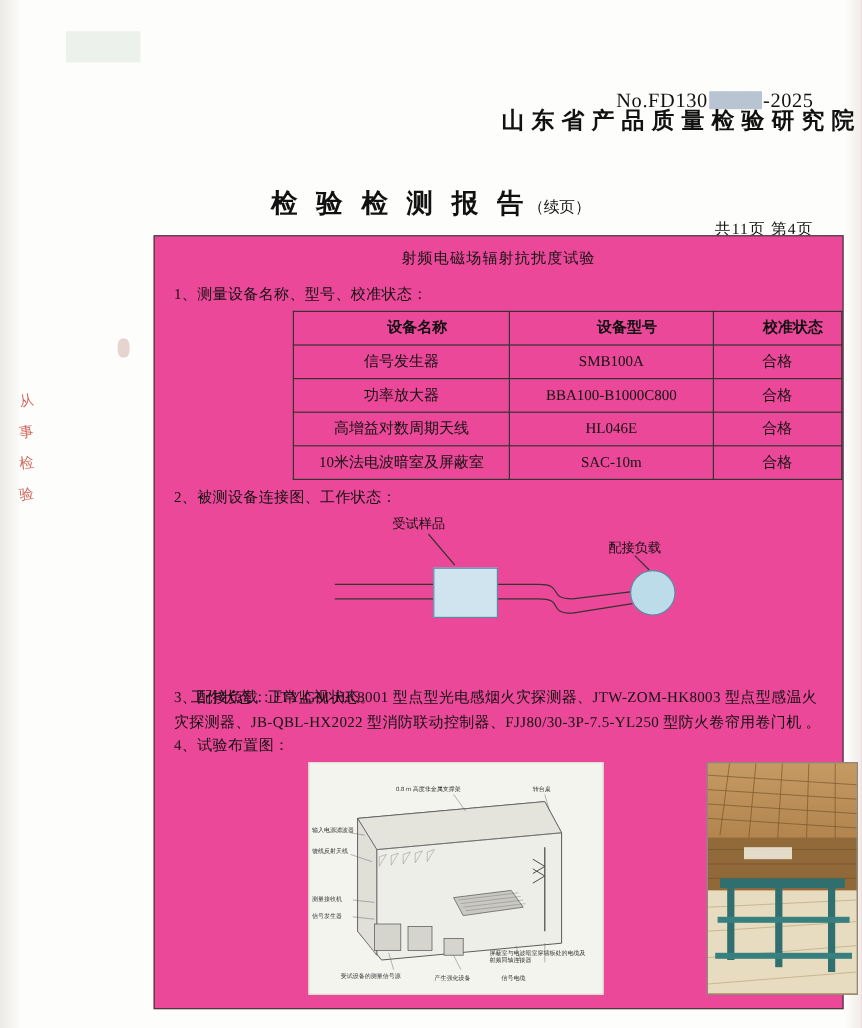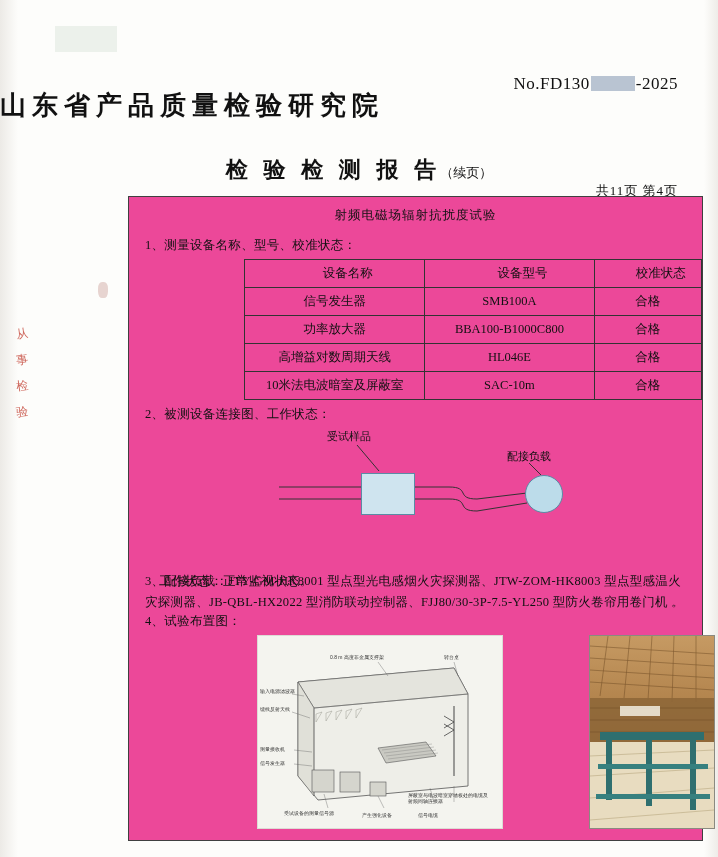--- a/index.html
+++ b/index.html
@@ -53,22 +53,22 @@
     width: 44px;
     height: 15px;
     background: #b9c4d2;
     vertical-align: -2px;
     margin: 0 1px;
   }
 
   .title1 {
     position: absolute;
     top: 88px; left: 0; right: 0;
-    text-align: left;
-    font-size: 26px;
+    text-align: right;
+    font-size: 19px;
     font-weight: bold;
     letter-spacing: 6px;
     font-family: "DejaVu Serif", serif;
   }
   .title2 {
     position: absolute;
     top: 124px; left: 0; right: 0;
     text-align: center;
     font-size: 20px;
     font-weight: bold;
@@ -136,21 +136,21 @@
     border-collapse: collapse;
     font-size: 12.5px;
   }
   table.equip td, table.equip th {
     border: 1px solid #333;
     padding: 4px 6px;
     text-align: center;
     font-weight: normal;
     height: 19px;
   }
-  table.equip th { font-weight: normal; padding-left: 32px; }
+  table.equip th { font-weight: bold; padding-left: 32px; }
   .col-name  { width: 168px; }
   .col-model { width: 150px; }
   .col-stat  { width: 80px; margin-left: 44px; }
 
   
   .diagram2 {
     position: absolute;
     left: 110px;
     top: 232px;
     width: 380px;

